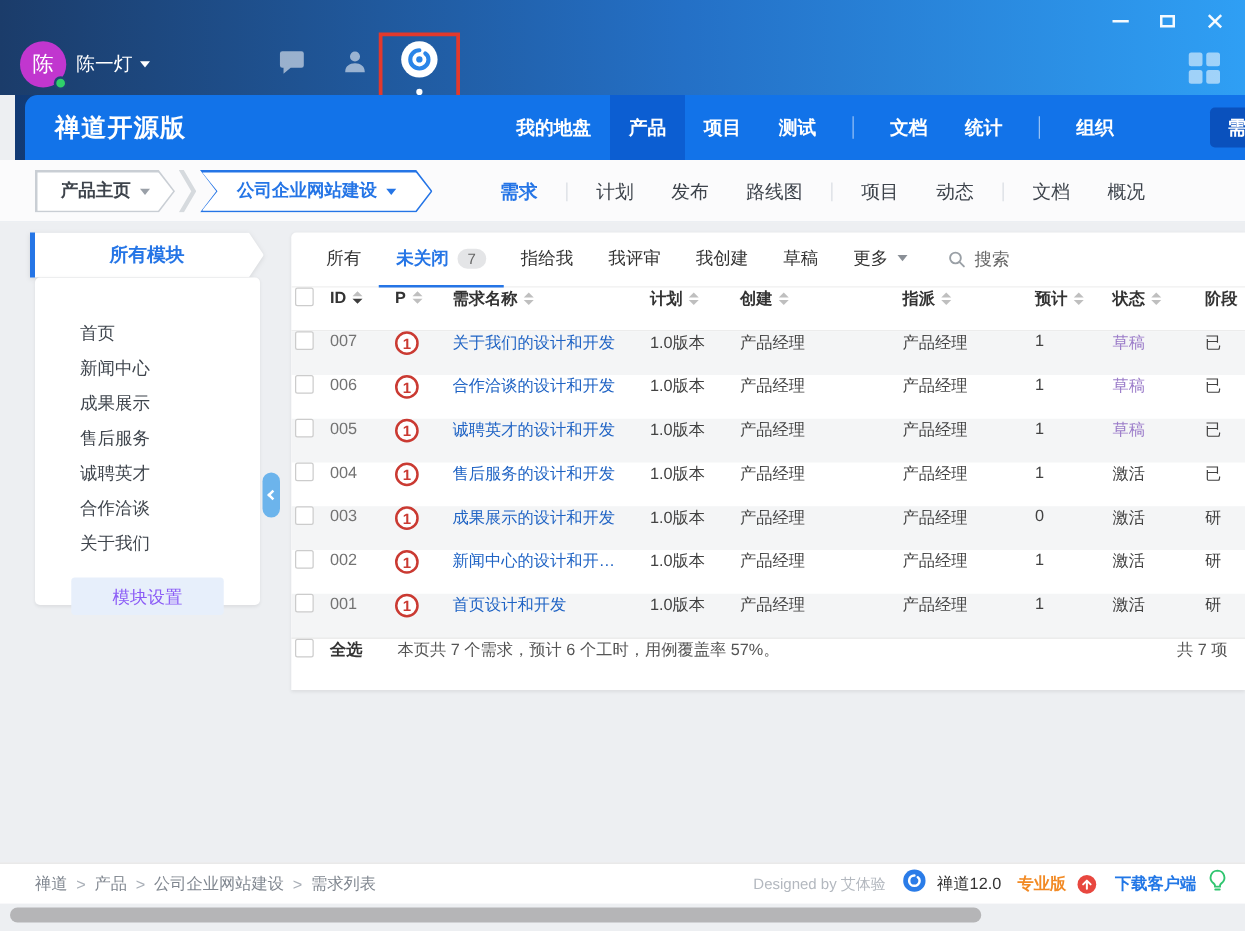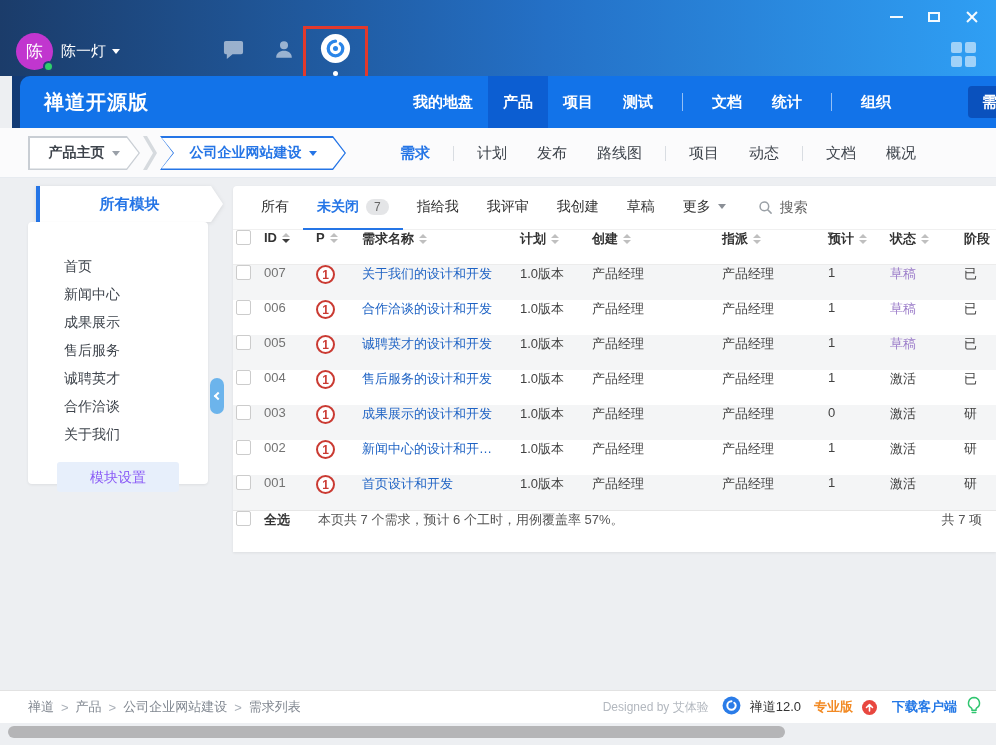--- a/index.html
+++ b/index.html
@@ -66,21 +66,21 @@
     clip-path:polygon(0 0,calc(100% - 12px) 0,100% 50%,calc(100% - 12px) 100%,0 100%,12.5px 50%); }
   .crumb2 .caret-down { color:#2575e6; }
   .page-tabs { position:absolute; left:385px; top:0; height:50px; display:flex; align-items:center; }
   .ptab { font-size:15px; color:#3d434b; padding:0 15px; cursor:pointer; }
   .ptab.active { color:#2575e6; font-weight:bold; }
   .ptab-sep { width:1px; height:15px; background:#d9dde2; margin:0 8px; }
 
   
   .content { position:absolute; left:0; top:178px; width:100%; height:512px; background:#edeff2; }
 
-  .mod-banner { position:absolute; left:36px; top:8px; width:187px; height:36px; filter:drop-shadow(0 1px 2px rgba(0,0,0,.10));padding-left:32px; }
+  .mod-banner { position:absolute; left:24px; top:8px; width:187px; height:36px; filter:drop-shadow(0 1px 2px rgba(0,0,0,.10));padding-left:32px; }
   .mod-banner .banner-shape { position:absolute; inset:0; background:#fff;
     clip-path:polygon(0 0,calc(100% - 12px) 0,100% 50%,calc(100% - 12px) 100%,0 100%);
     display:flex; align-items:center; justify-content:center; color:#2575e6; font-size:15px; font-weight:bold; }
   .mod-banner .bluebar { position:absolute; left:0; top:0; bottom:0; width:4px; background:#2575e6; }
 
   .side-card { position:absolute; left:28px; top:44px; width:180px; height:262px; background:#fff;
     border-radius:4px; box-shadow:0 1px 3px rgba(0,0,0,.07); padding-top:30px; }
   .side-item { padding-left:36px; height:28px; line-height:28px; font-size:14px; color:#3f454d; cursor:pointer; }
   .settings-btn { margin:14px auto 0; width:122px; height:30px; line-height:30px; text-align:center;
     background:#e7effb; color:#8b5cf6; font-size:14px; border-radius:3px; cursor:pointer; }

